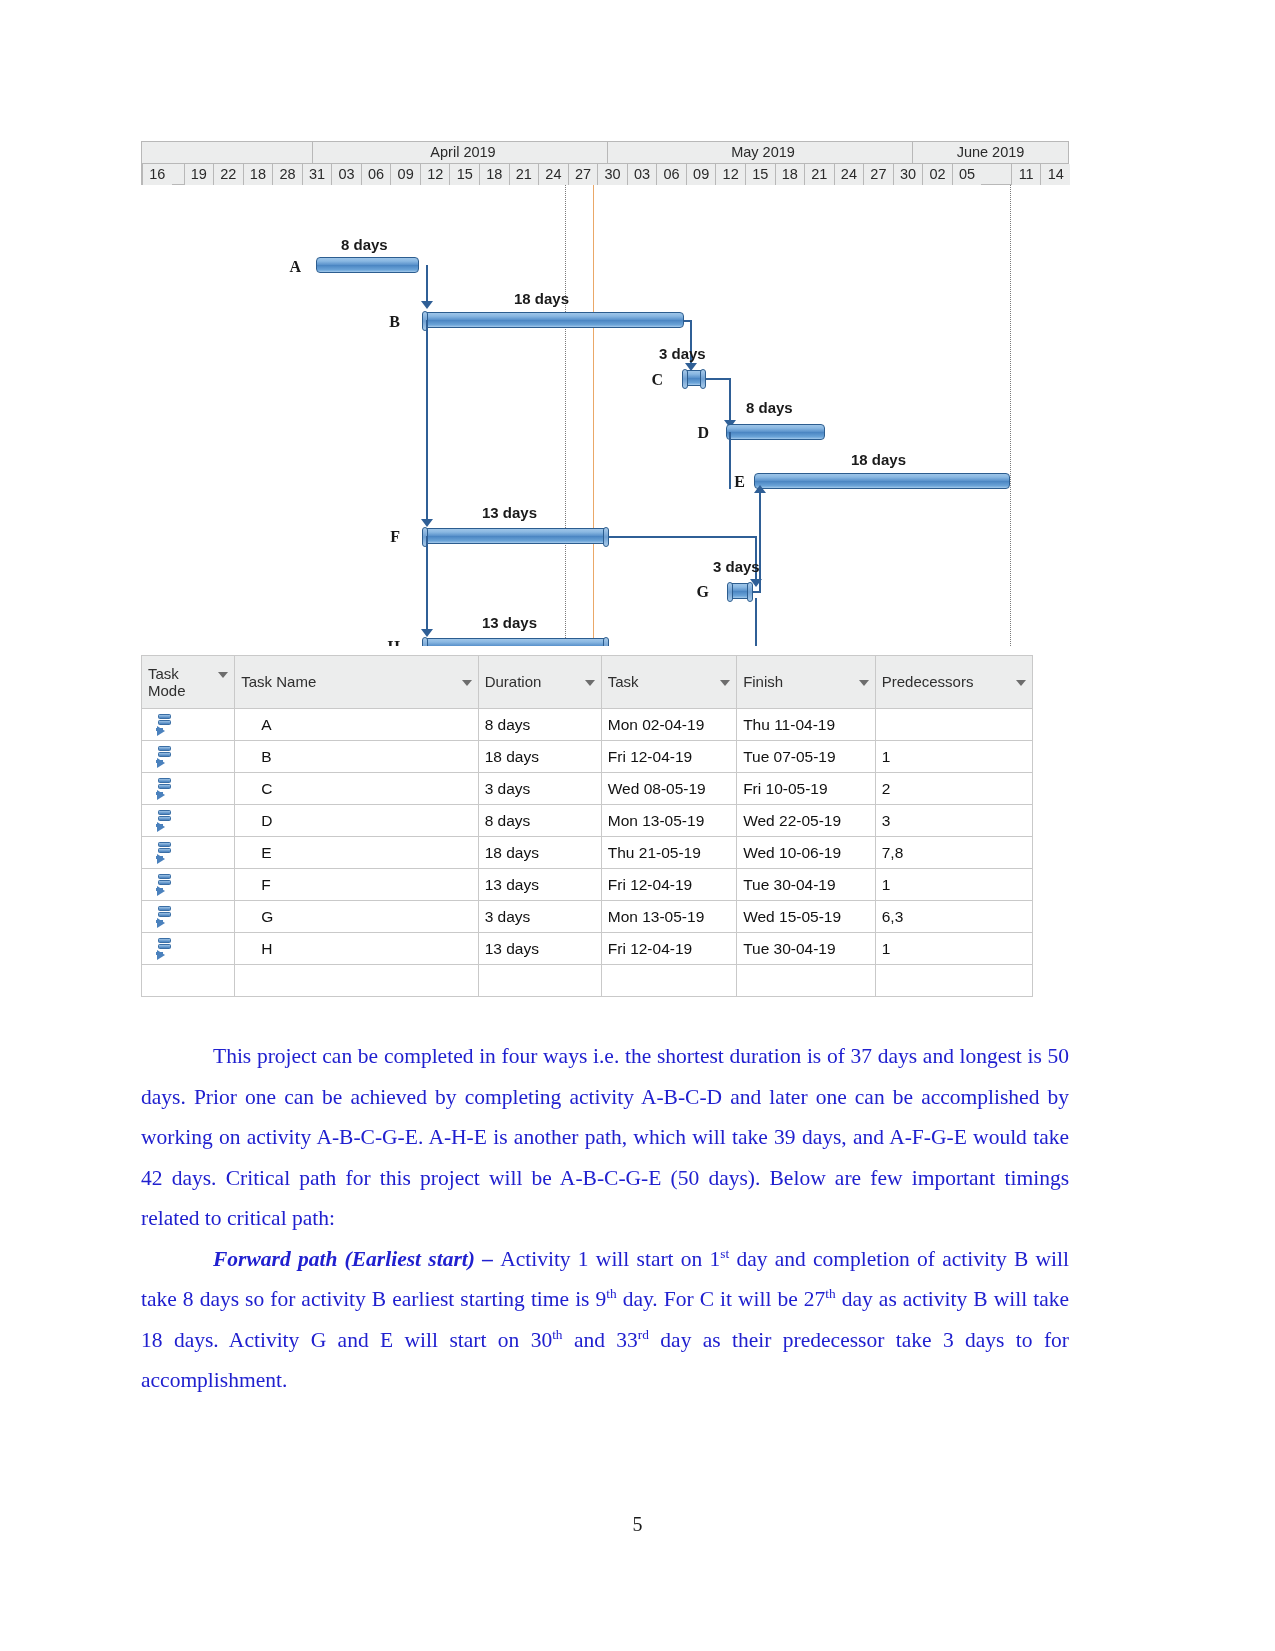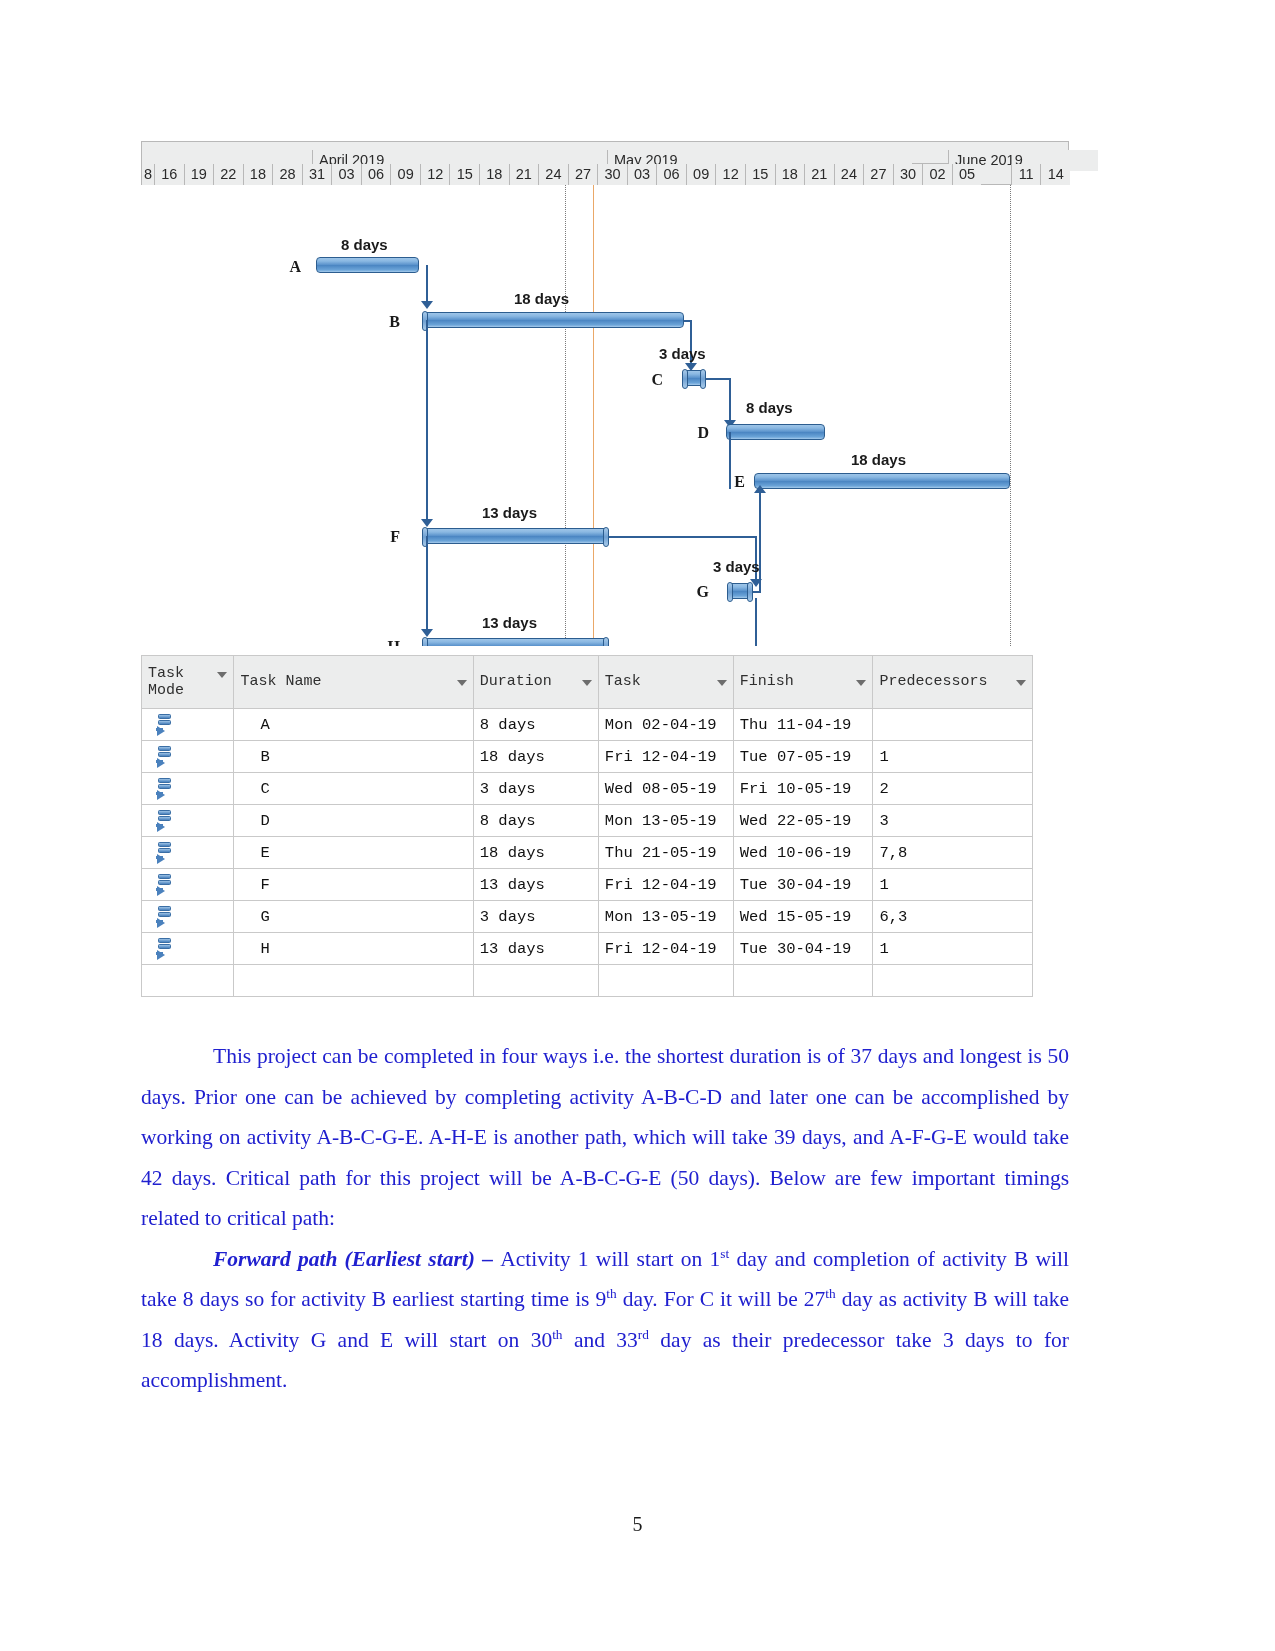--- a/index.html
+++ b/index.html
@@ -35,31 +35,32 @@
     background: #eceded;
   }
   .tl-months {
     position: relative;
     height: 22px;
     border-bottom: 1px solid #b8b8b8;
     box-sizing: border-box;
   }
   .tl-month {
     position: absolute;
-    top: 8px;
+    top: 0;
     height: 21px;
     line-height: 21px;
     font-family: "Liberation Sans", sans-serif;
     font-size: 14.5px;
     color: #2a2a2a;
     padding-left: 6px;
     box-sizing: border-box;
     border-left: 1px solid #b8b8b8;
     background: #eceded;
     white-space: nowrap;
+    text-align: center;
   }
   .tl-days {
     position: relative;
     height: 21px;
   }
   .tl-day {
     position: absolute;
     top: 0;
     height: 21px;
     line-height: 21px;
@@ -160,21 +161,21 @@
     border-bottom: 8px solid #2f5f96;
   }
 
   
   .task-table {
     position: absolute;
     left: 141px;
     top: 655px;
     width: 892px;
     border-collapse: collapse;
-    font-family: Liberation Mono, monospace;
+    font-family: Liberation Sans, sans-serif;
     background: #ffffff;
   }
   .task-table th, .task-table td {
     border: 1px solid #c9c9c9;
     padding: 0;
     vertical-align: middle;
   }
   .task-table thead th {
     background: #eceded;
     height: 48px;
@@ -295,25 +296,25 @@
 </head>
 <body>
 
 <div class="gantt-wrap">
 
   <div class="timeline-header">
     <div class="tl-months">
       <div class="tl-month" style="left:0px;width:170px;border-left:none;"></div>
       <div class="tl-month" style="left:170px;width:295px;">April 2019</div>
       <div class="tl-month" style="left:465px;width:305px;">May 2019</div>
-      <div class="tl-month" style="left:770px;width:150px;margin-left:36px;">June 2019</div>
+      <div class="tl-month" style="left:770px;width:150px;">June 2019</div>
     </div>
     <div class="tl-days" id="dayrow">
         <div class="tl-day" style="left: 0px; width: 12px;">8</div>
-        <div class="tl-day" style="left: 12px; width: 29.5484px;">16</div>
+        <div class="tl-day" style="left: 0; width: 29.5484px;">16</div>
         <div class="tl-day" style="left: 41.5484px; width: 29.5484px;">19</div>
         <div class="tl-day" style="left: 71.0968px; width: 29.5484px;">22</div>
         <div class="tl-day" style="left: 100.645px; width: 29.5484px;">18</div>
         <div class="tl-day" style="left: 130.194px; width: 29.5484px;">28</div>
         <div class="tl-day" style="left: 159.742px; width: 29.5484px;">31</div>
         <div class="tl-day" style="left: 189.29px; width: 29.5484px;">03</div>
         <div class="tl-day" style="left: 218.839px; width: 29.5484px;">06</div>
         <div class="tl-day" style="left: 248.387px; width: 29.5484px;">09</div>
         <div class="tl-day" style="left: 277.935px; width: 29.5484px;">12</div>
         <div class="tl-day" style="left: 307.484px; width: 29.5484px;">15</div>

